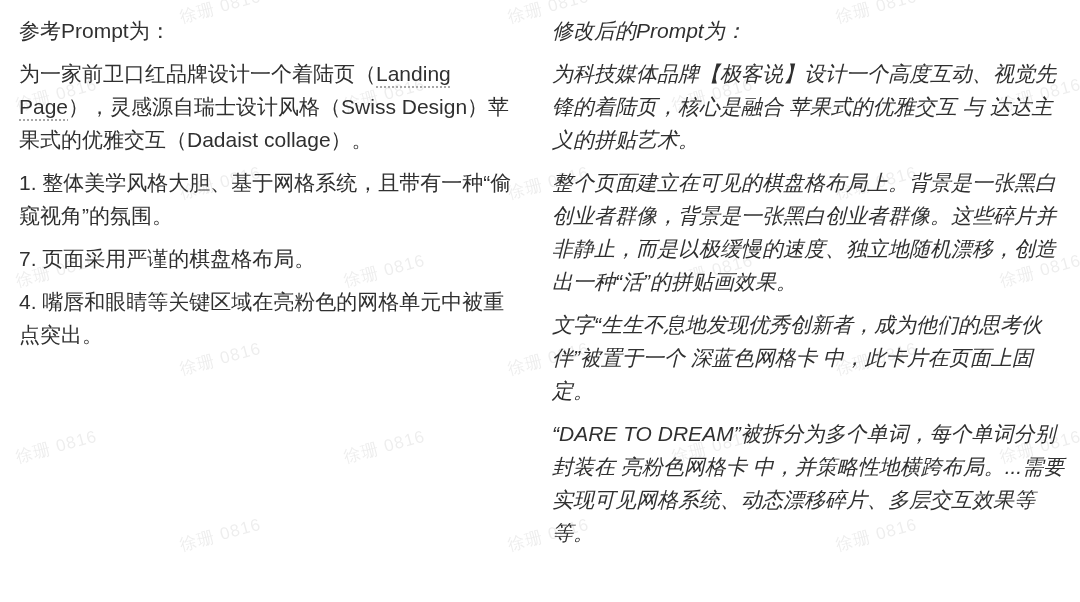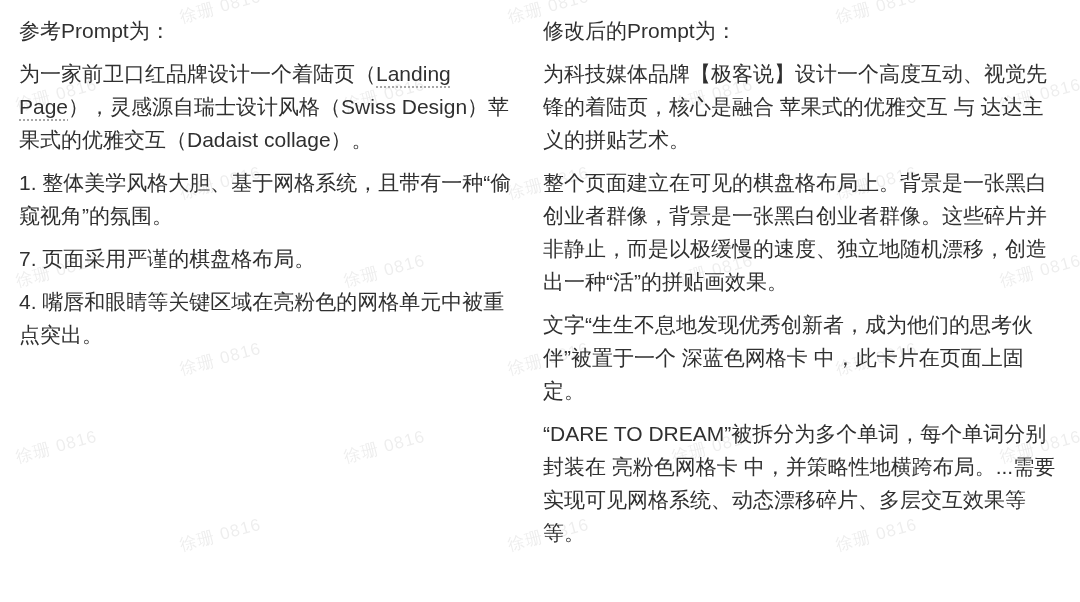--- a/index.html
+++ b/index.html
@@ -29,27 +29,27 @@
     color: rgba(0, 0, 0, 0.07);
     white-space: nowrap;
     transform: rotate(-15deg);
     transform-origin: left center;
     user-select: none;
   }
   .columns {
     position: relative;
     z-index: 1;
     display: flex;
-    gap: 30px;
+    gap: 39px;
     padding: 14px 14px 0 19px;
     box-sizing: border-box;
   }
   .col { flex: 0 0 auto; }
   .col-left  { width: 494px; }
-  .col-right { width: 513px; }
+  .col-right { width: 513px; font-style: italic; }
   .col-heading {
     font-size: 21px;
     font-weight: 400;
     line-height: 33px;
     margin: 0 0 10px 0;
     color: #303030;
   }
   .para {
     font-size: 21px;
     line-height: 33px;

